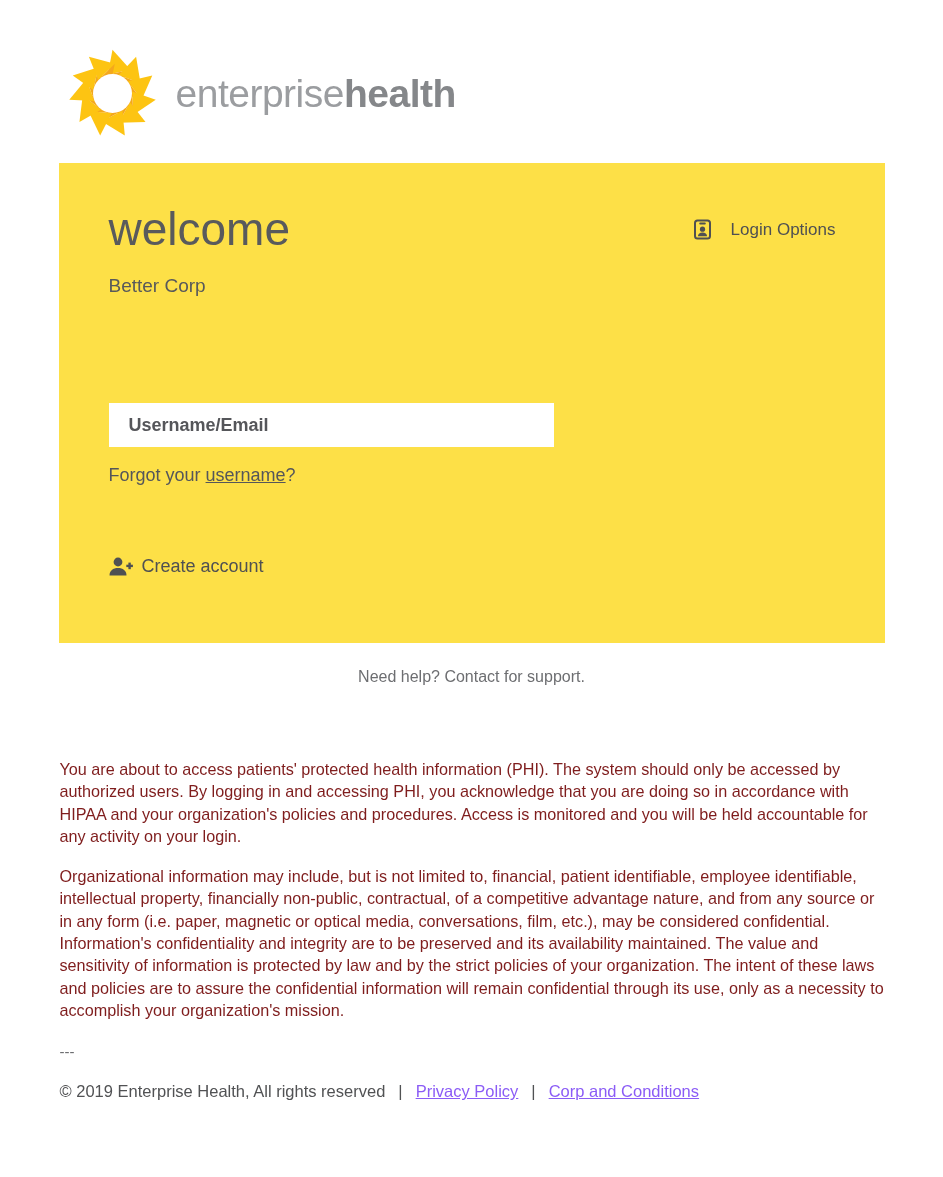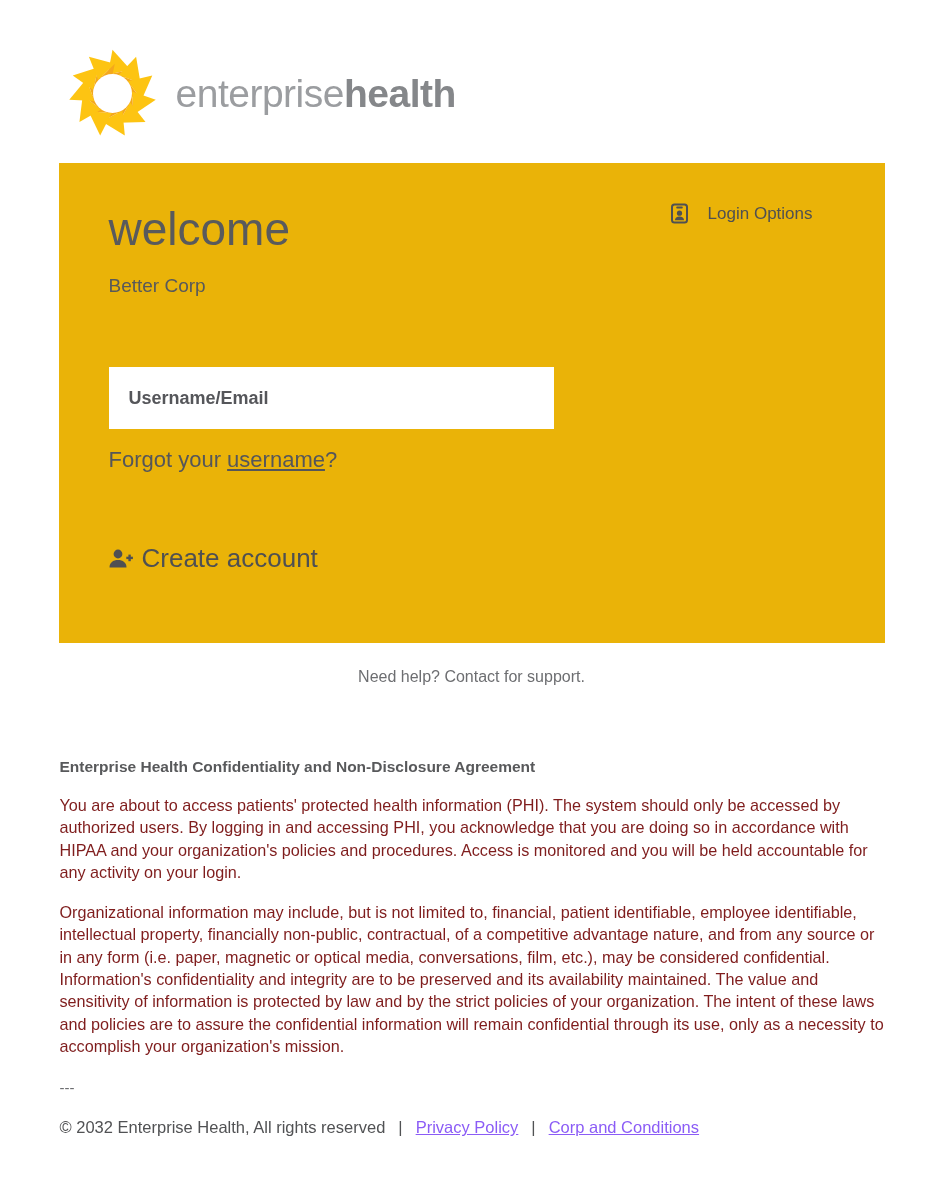--- a/index.html
+++ b/index.html
@@ -29,72 +29,72 @@
   .logo-text {
     font-size: 39px;
     letter-spacing: -0.5px;
     white-space: nowrap;
   }
   .logo-text .light { color: #9b9da0; font-weight: 400; }
   .logo-text .bold  { color: #85878a; font-weight: 700; }
 
   
   .panel {
-    background: #eab308;
-    padding: 40px 72px 50px 50px;
+    background: #fde047;
+    padding: 40px 49px 50px 50px;
     height: 480px;
   }
   .panel-top {
     display: flex;
     justify-content: space-between;
     align-items: flex-start;
   }
   .welcome {
     font-size: 46px;
     line-height: 52px;
     color: #595a5c;
     font-weight: 400;
   }
   .login-options {
-    margin-top: 0;
+    margin-top: 16px;
     display: flex;
     align-items: center;
     gap: 20px;
     font-size: 17px;
     color: #4f5052;
     cursor: pointer;
     text-decoration: none;
   }
   .org-name {
     margin-top: 20px;
     font-size: 19px;
     color: #58595b;
   }
   .username-input {
     display: block;
-    margin-top: 70px;
+    margin-top: 106px;
     width: 445px;
-    height: 62px;
+    height: 44px;
     border: none;
     outline: none;
     background: #ffffff;
     padding: 0 20px;
     font-family: "Liberation Sans", sans-serif;
     font-size: 18px;
     font-weight: 700;
     color: #55565a;
   }
   .username-input::placeholder {
     color: #55565a;
     font-weight: 700;
     opacity: 1;
   }
   .forgot-line {
     margin-top: 18px;
-    font-size: 22px;
+    font-size: 18px;
     color: #55565a;
   }
   .forgot-line a {
     color: #55565a;
     text-decoration: underline;
     cursor: pointer;
   }
   .panel-bottom {
     margin-top: 70px;
     display: flex;
@@ -109,21 +109,21 @@
     font-family: "Liberation Sans", sans-serif;
     font-size: 17px;
     letter-spacing: 0.6px;
     padding: 16px 29px;
     cursor: pointer;
   }
   .create-account {
     display: flex;
     align-items: center;
     gap: 9px;
-    font-size: 26px;
+    font-size: 18px;
     color: #4f5052;
     cursor: pointer;
     text-decoration: none;
     margin-bottom: 2px;
   }
 
   
   .help-line {
     margin-top: 25px;
     text-align: center;
@@ -259,23 +259,22 @@
           </svg>
         </span>
         <span>Create account</span>
       </a>
     </div>
   </div>
 
   <div class="help-line">Need help? Contact for support.</div>
 
   <div class="agreement">
-    <p class="agreement-heading">Enterprise Health Confidentiality and Non-Disclosure Agreement</p>
     <p class="agreement-para">You are about to access patients' protected health information (PHI). The system should only be accessed by authorized users. By logging in and accessing PHI, you acknowledge that you are doing so in accordance with HIPAA and your organization's policies and procedures. Access is monitored and you will be held accountable for any activity on your login.</p>
     <p class="agreement-para">Organizational information may include, but is not limited to, financial, patient identifiable, employee identifiable, intellectual property, financially non-public, contractual, of a competitive advantage nature, and from any source or in any form (i.e. paper, magnetic or optical media, conversations, film, etc.), may be considered confidential. Information's confidentiality and integrity are to be preserved and its availability maintained. The value and sensitivity of information is protected by law and by the strict policies of your organization. The intent of these laws and policies are to assure the confidential information will remain confidential through its use, only as a necessity to accomplish your organization's mission.</p>
     <div class="agreement-divider">---</div>
   </div>
 
   <div class="footer">
-    <span>© 2032 Enterprise Health, All rights reserved</span><span class="sep">|</span><a>Privacy Policy</a><span class="sep">|</span><a>Corp and Conditions</a>
+    <span>© 2019 Enterprise Health, All rights reserved</span><span class="sep">|</span><a>Privacy Policy</a><span class="sep">|</span><a>Corp and Conditions</a>
   </div>
 
 </div>
 
 </body></html>

